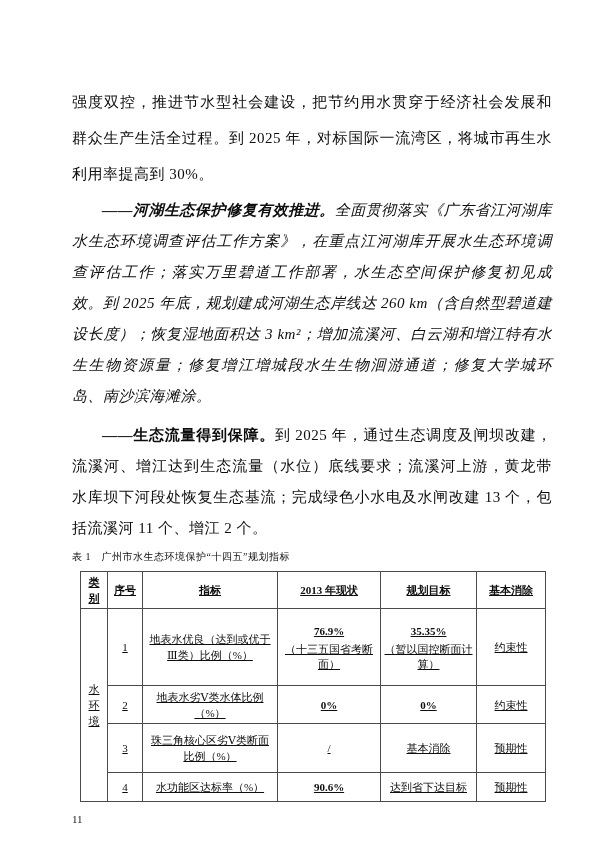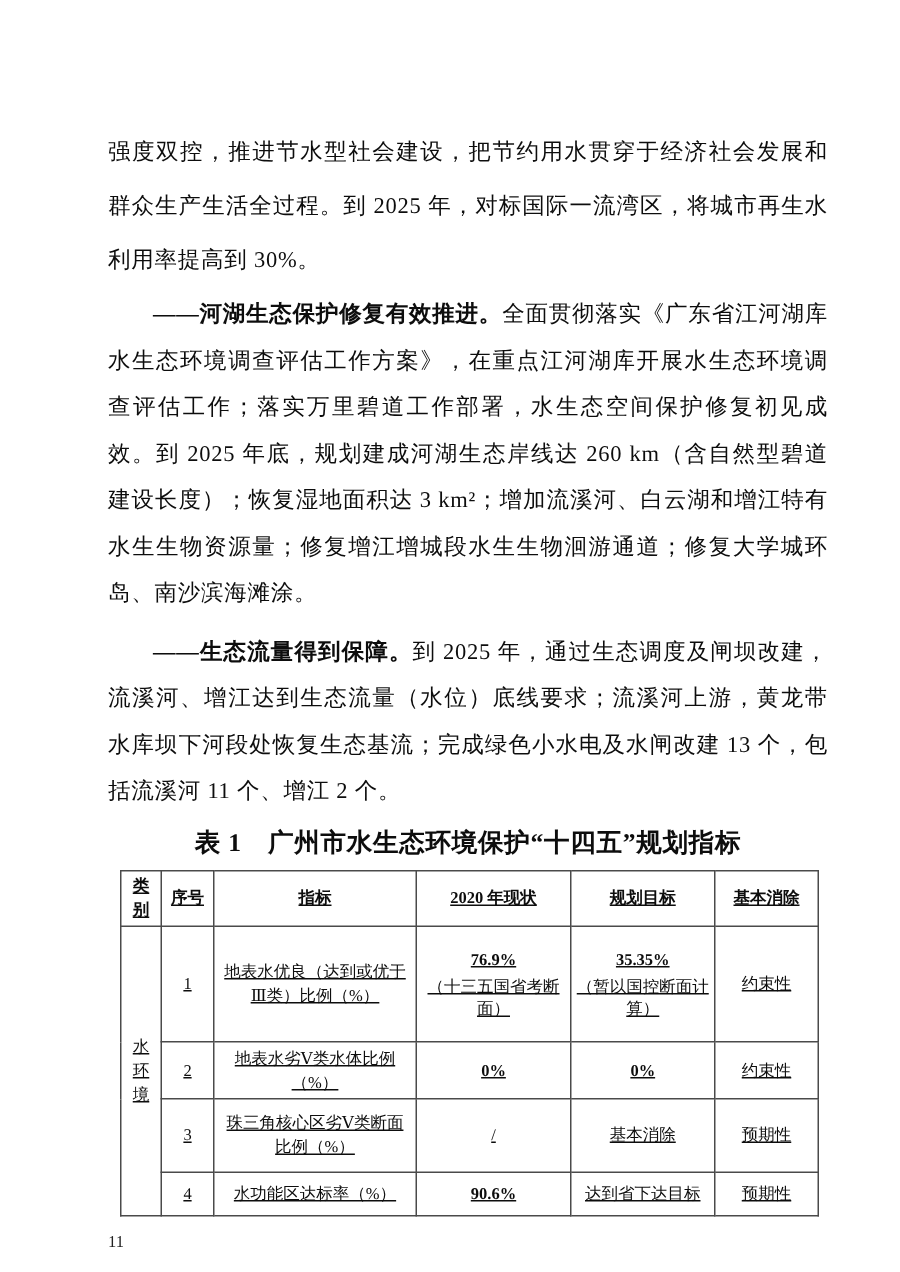--- a/index.html
+++ b/index.html
@@ -23,30 +23,30 @@
     top: 84px;
     width: 480px;
   }
   p.para {
     margin: 0;
     font-size: 15px;
     text-align: justify;
     letter-spacing: 0.5px;
   }
   p.p1 { line-height: 36px; }
-  p.p2 { line-height: 31px; margin-top: 3px; }
+  p.p2 { line-height: 31px; margin-top: 3px; font-style: italic; }
   p.p3 { line-height: 31px; margin-top: 8px; }
   p.indent { text-indent: 2em; }
   .lead { font-weight: bold; }
   .caption {
     margin-top: 6px;
     margin-bottom: 7px;
-    text-align: center;
-    font-weight: bold;
-    font-size: 17px;
+    text-align: left;
+    font-weight: normal;
+    font-size: 10px;
     letter-spacing: 0.5px;
   }
   table.plan {
     border-collapse: collapse;
     margin-left: 8px;
     width: 465px;
     table-layout: fixed;
     font-size: 11px;
     text-decoration: underline;
   }
@@ -94,21 +94,21 @@
         <col style="width:135px">
         <col style="width:103px">
         <col style="width:96px">
         <col style="width:69px">
       </colgroup>
       <thead>
         <tr>
           <th>类别</th>
           <th>序号</th>
           <th>指标</th>
-          <th>2020 年现状</th>
+          <th>2013 年现状</th>
           <th>规划目标</th>
           <th>基本消除</th>
         </tr>
       </thead>
       <tbody>
         <tr class="r1">
           <td class="cat" rowspan="4">水环境</td>
           <td>1</td>
           <td>地表水优良（达到或优于Ⅲ类）比例（%）</td>
           <td>

